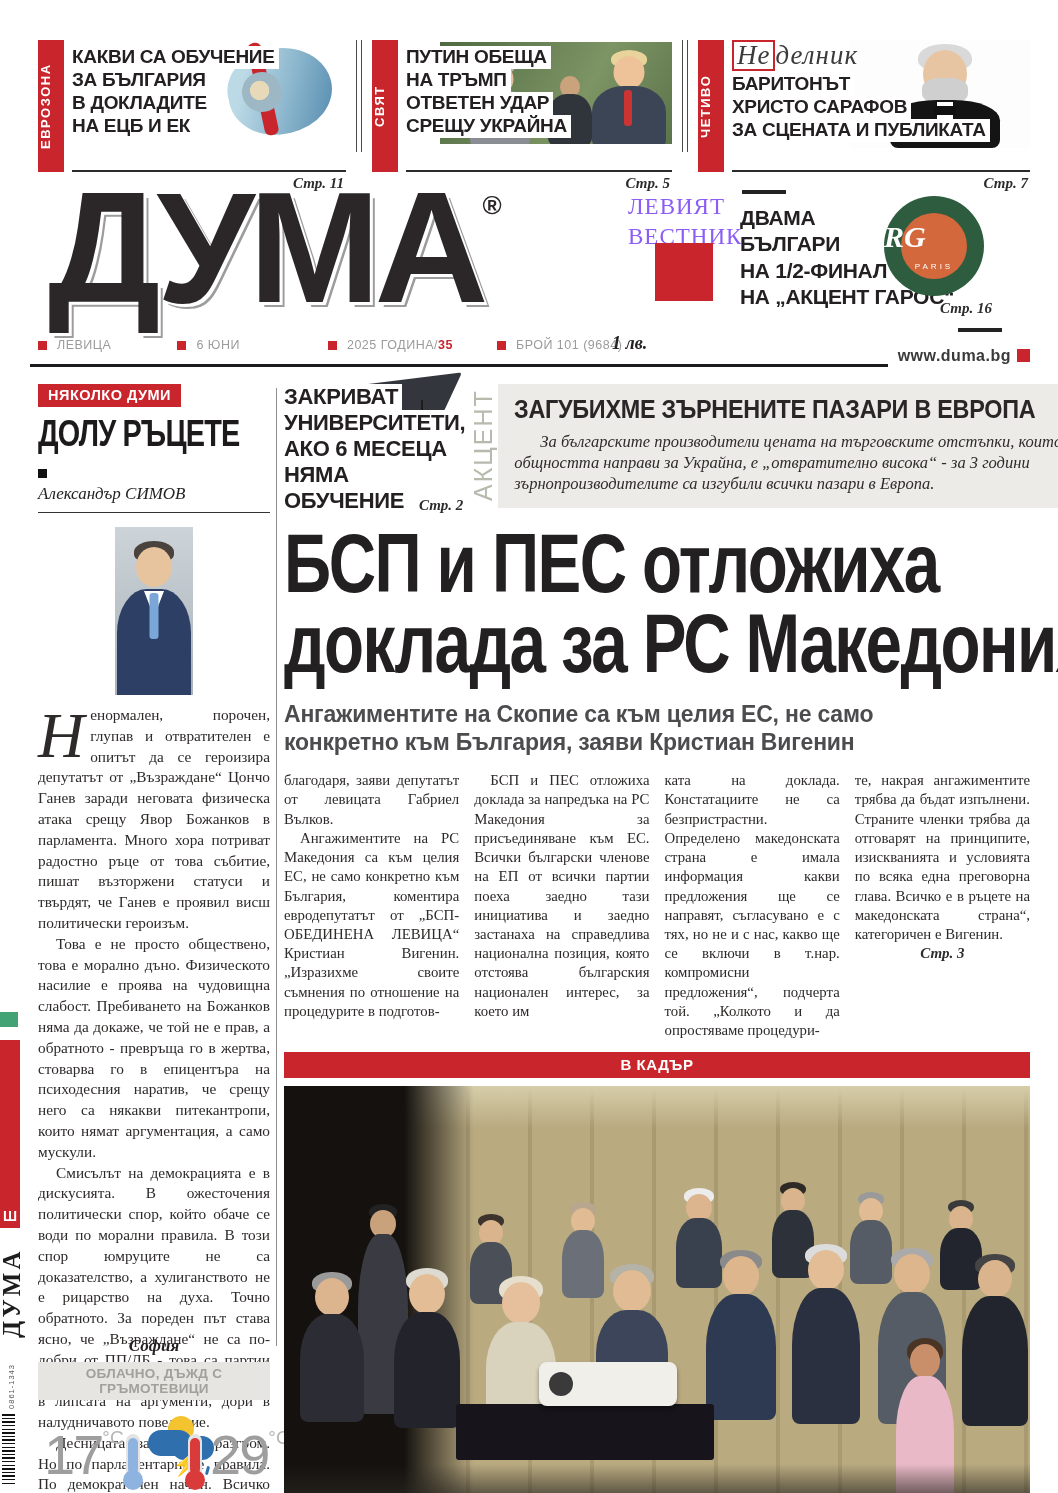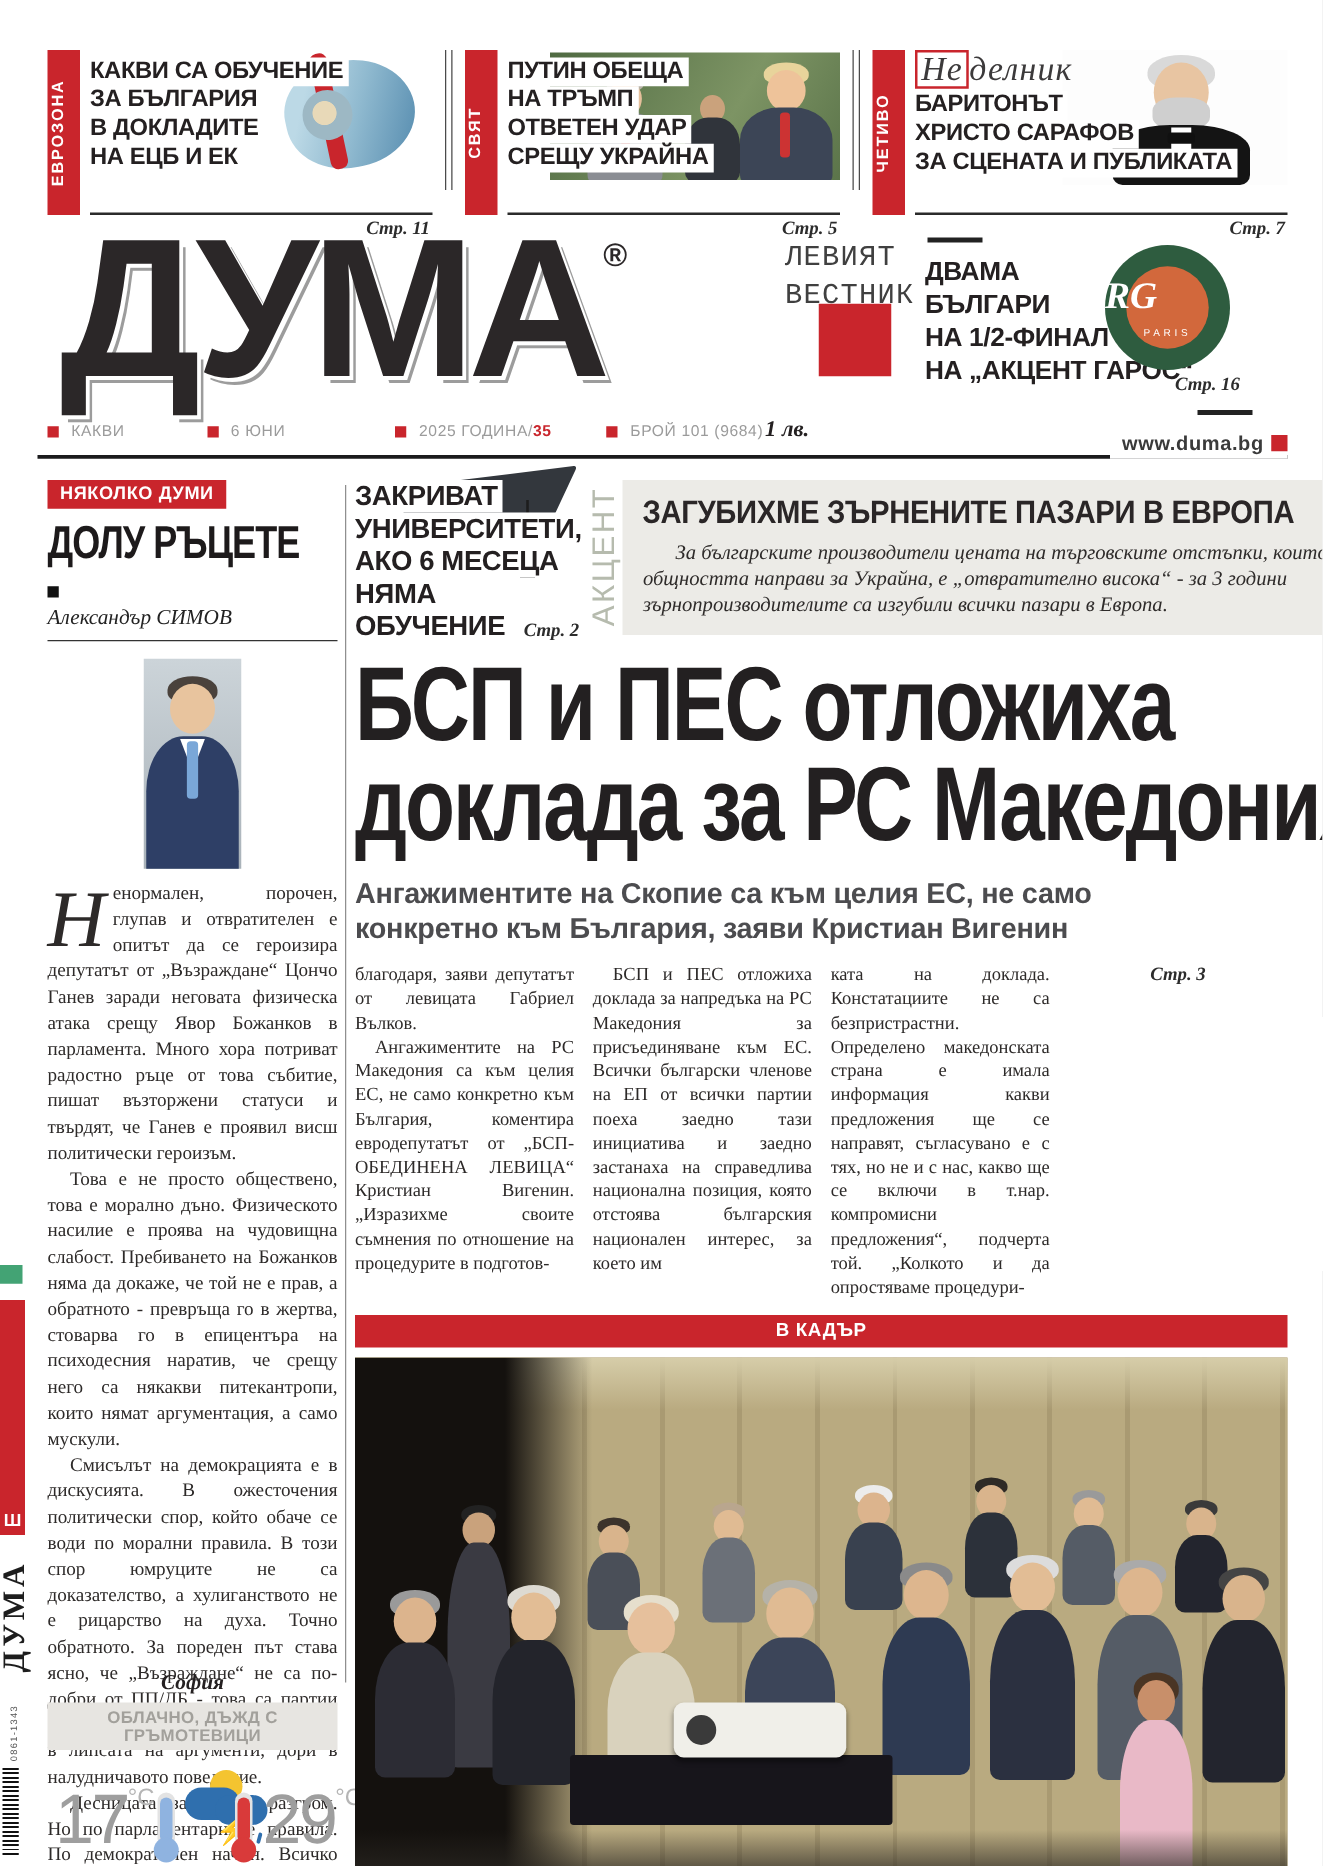--- a/index.html
+++ b/index.html
@@ -18,22 +18,22 @@
   .t-lines{position:relative;z-index:2;padding-top:6px;}
   .t-lines span{display:inline-block;background:#fff;font-weight:800;font-size:19px;line-height:1.1;
         letter-spacing:-.3px;padding:1px 4px 1px 0;}
   .t-ref{position:absolute;right:2px;bottom:-22px;}
   .sep{width:4px;border-left:1px solid #4a4a4a;border-right:1px solid #4a4a4a;height:112px;margin:0 10px;}
   
   .logo{position:absolute;left:48px;top:168px;font-family:Liberation Sans, sans-serif;font-weight:bold;
         font-size:158px;line-height:1;letter-spacing:-6px;color:#2b2728;
         text-shadow:3px 3px 0 #fff,5px 5px 0 #9c9c9c;}
   .logo sup{font-size:26px;letter-spacing:0;vertical-align:88px;text-shadow:none;color:#2b2728;}
-  .tagline{position:absolute;left:628px;top:192px;font-family:Liberation Mono, monospace;
-        font-size:23px;color:#404040;letter-spacing:1px;line-height:1.3;}
+  .tagline{position:absolute;left:628px;top:192px;font-family:Liberation Serif, serif;
+        font-size:23px;color:#8b5cf6;letter-spacing:1px;line-height:1.3;}
   .red-square{position:absolute;left:655px;top:243px;width:58px;height:58px;background:#c9252c;}
   .promo{position:absolute;left:740px;top:205px;font-weight:800;font-size:21px;line-height:1.25;letter-spacing:-.3px;}
   .dash{position:absolute;width:44px;height:4px;background:#222;}
   .rg{position:absolute;left:884px;top:196px;width:100px;height:100px;border-radius:50%;
       background:#2e5c3f;}
   .rg .inner{position:absolute;left:17px;top:17px;width:66px;height:66px;border-radius:50%;background:#d2683c;}
   .rg .mono{position:absolute;left:0;right:0;top:24px;text-align:left;color:#fff;font-weight:bold;
       font-style:italic;font-size:30px;font-family:"Liberation Serif",serif;}
   .rg .paris{position:absolute;left:0;right:0;top:66px;text-align:center;color:#fff;font-size:8px;letter-spacing:3px;}
   .rg-ref{position:absolute;left:940px;top:300px;text-align:right;}
@@ -240,21 +240,21 @@
   <div class="rg">
     <div class="inner"></div>
     <div class="mono">RG</div>
     <div class="paris">PARIS</div>
   </div>
   <div class="rg-ref pageref">Стр. 16</div>
   <div class="dash" style="left:958px;top:328px"></div>
 
   <div class="dateline">
     <span class="sqb"></span>
-    <span class="it">КАКВИ</span>
+    <span class="it">ЛЕВИЦА</span>
     <span class="sqb" style="margin-left:62px"></span>
     <span class="it">6 ЮНИ</span>
     <span class="sqb" style="margin-left:84px"></span>
     <span class="it">2025 ГОДИНА/</span><span class="accent-red">35</span>
     <span class="sqb" style="margin-left:40px"></span>
     <span class="it">БРОЙ 101 (9684)</span>
   </div>
   <div class="price serif">1 лв.</div>
   <div class="site"><span>www.duma.bg</span><span class="sq"></span></div>
   <div class="main-rule"></div>
@@ -351,20 +351,21 @@
         <p>благодаря, заяви депутатът от левицата Габриел Вълков.</p>
         <p class="ind">Ангажиментите на РС Македония са към целия ЕС, не само конкретно към България, коментира евродепутатът от „БСП-ОБЕДИНЕНА ЛЕВИЦА“ Кристиан Вигенин. „Изразихме своите съмнения по отношение на процедурите в подготов-</p>
       </div>
       <div class="col">
           <p class="ind">БСП и ПЕС отложиха доклада за напредъка на РС Македония за присъединяване към ЕС. Всички български членове на ЕП от всички партии поеха заедно тази инициатива и заедно застанаха на справедлива национална позиция, която отстоява българския национален интерес, за което им</p>
         </div>
       <div class="col">
           <p>ката на доклада. Констатациите не са безпристрастни. Определено македонската страна е имала информация какви предложения ще се направят, съгласувано е с тях, но не и с нас, какво ще се включи в т.нар. компромисни предложения“, подчерта той. „Колкото и да опростяваме процедури-</p>
         </div>
       <div class="col">
+        <p>те, накрая ангажиментите трябва да бъдат изпълнени. Страните членки трябва да отговарят на принципите, изискванията и условията по всяка една преговорна глава. Всичко е в ръцете на македонската страна“, категоричен е Вигенин.</p>
         <div class="ref-line pageref">Стр. 3</div>
       </div>
     </div>
 
     <div class="kadar">В КАДЪР</div>
 
     <div class="photo">
       <div class="scene">
         <div class="wall"></div>
         <div class="ceiling"></div>

